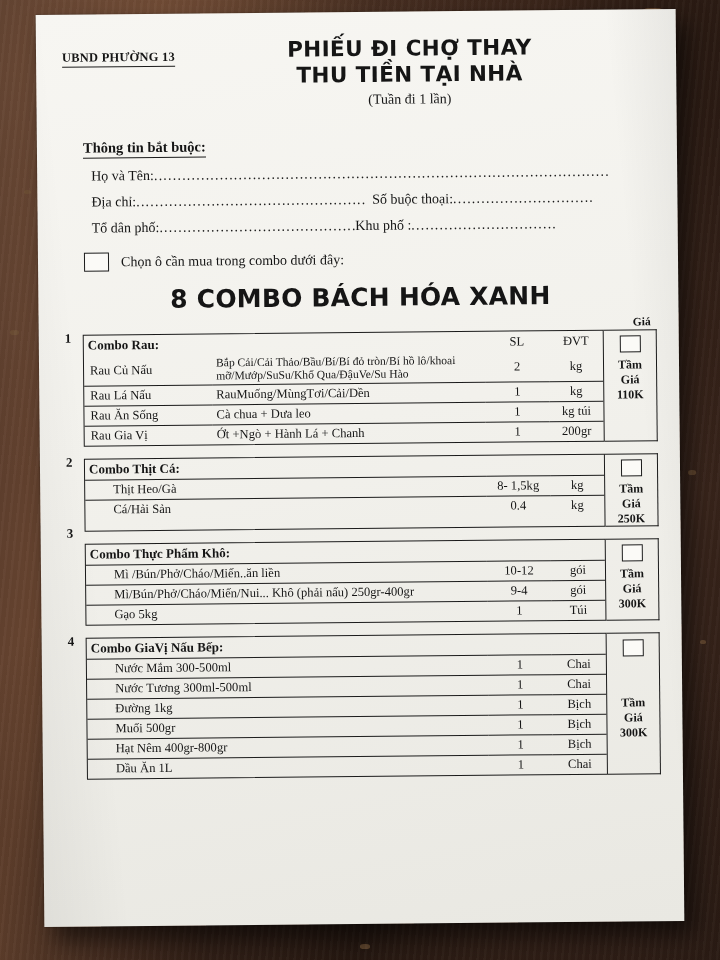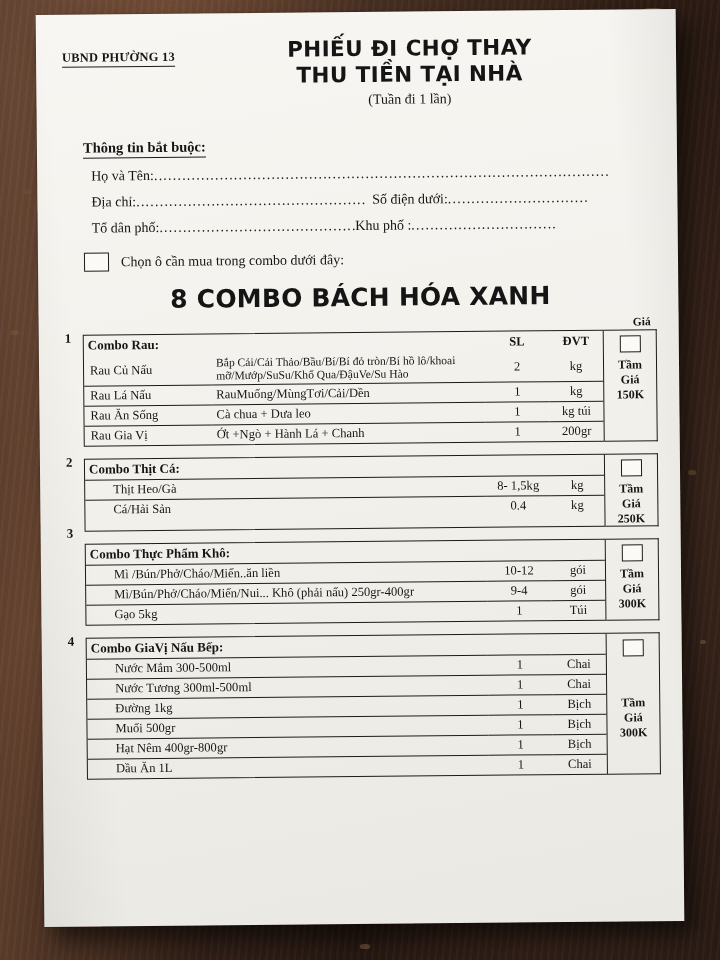--- a/index.html
+++ b/index.html
@@ -211,21 +211,21 @@
   td {
     padding: 2px 4px;
     vertical-align: middle;
   }
   tr.rule td { border-top: 1.1px solid #1b1b1b; }
   .c-name { font-weight: bold; font-size: 13px; padding-left: 4px; }
   .c-sub { width: 118px; padding-left: 6px; }
   .c-desc { }
   .c-sl { width: 56px; text-align: center; }
   .c-dvt { width: 46px; text-align: center; }
-  .hdr { text-align: center; font-weight: bold; }
+  .hdr { text-align: center; font-weight: normal; }
   .small { font-size: 11.6px; }
 </style>
 </head>
 <body>
 
 <div class="desk">
   <div class="crumb" style="left:24px;  top:190px; width:7px;  height:4px;"></div>
   <div class="crumb" style="left:10px;  top:330px; width:9px;  height:5px;"></div>
   <div class="crumb" style="left:688px; top:470px; width:8px;  height:5px;"></div>
   <div class="crumb" style="left:700px; top:640px; width:6px;  height:4px;"></div>
@@ -249,21 +249,21 @@
       <div class="req-title">Thông tin bắt buộc:</div>
 
       <div class="field-row">
         <span class="lbl">Họ và Tên:</span>
         <span class="dots">.................................................................................................</span>
       </div>
 
       <div class="field-row">
         <span class="lbl">Địa chỉ:</span>
         <span class="dots short">.................................................</span>
-        <span class="lbl">Số điện dưới:</span>
+        <span class="lbl">Số buộc thoại:</span>
         <span class="dots">..............................</span>
       </div>
 
       <div class="field-row">
         <span class="lbl">Tổ dân phố:</span>
         <span class="dots short2">.........................................................</span>
         <span class="lbl">Khu phố :</span>
         <span class="dots">...............................</span>
       </div>
     </div>
@@ -313,21 +313,21 @@
             <td class="c-sl">1</td>
             <td class="c-dvt">200gr</td>
           </tr>
         </tbody>
           </table>
       </div>
       <div class="price-cell">
         <div class="box"></div>
         <div>Tầm</div>
         <div>Giá</div>
-        <div>150K</div>
+        <div>110K</div>
       </div>
     </div>
 
     <div class="combo">
       <div class="idx">2</div>
       <div class="tbl-wrap">
         <table>
           <tbody>
               <tr>
             <td class="c-name" colspan="4">Combo Thịt Cá:</td>

